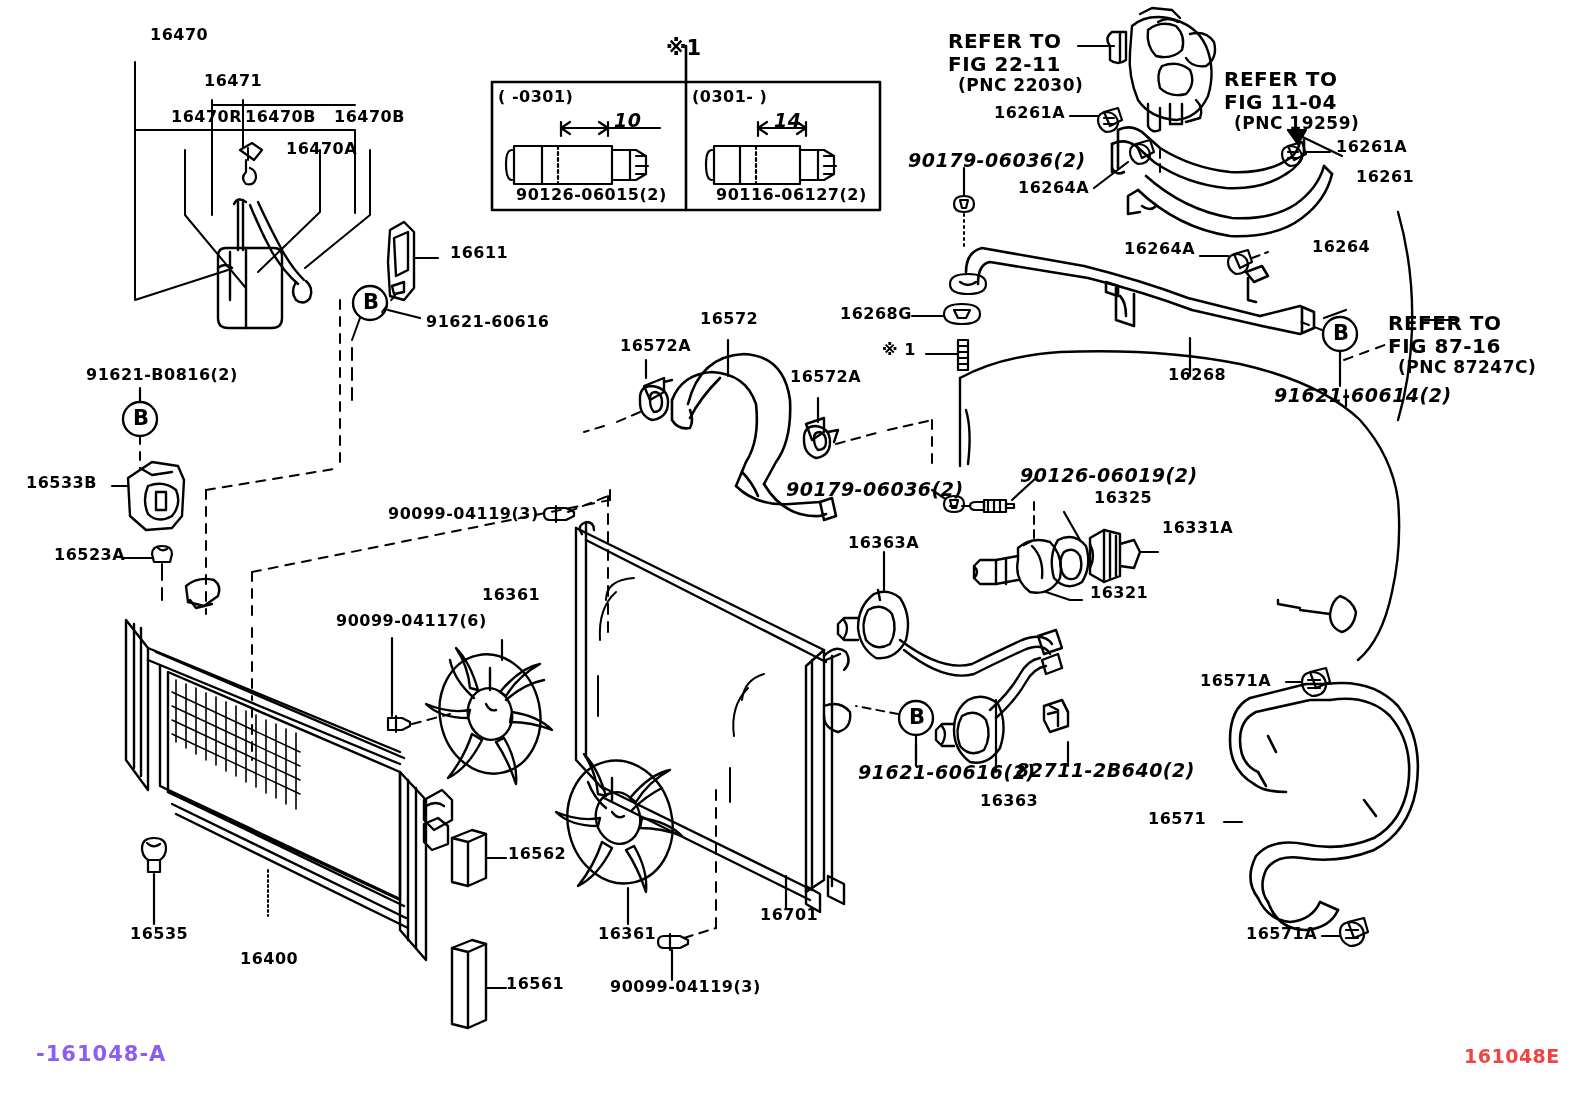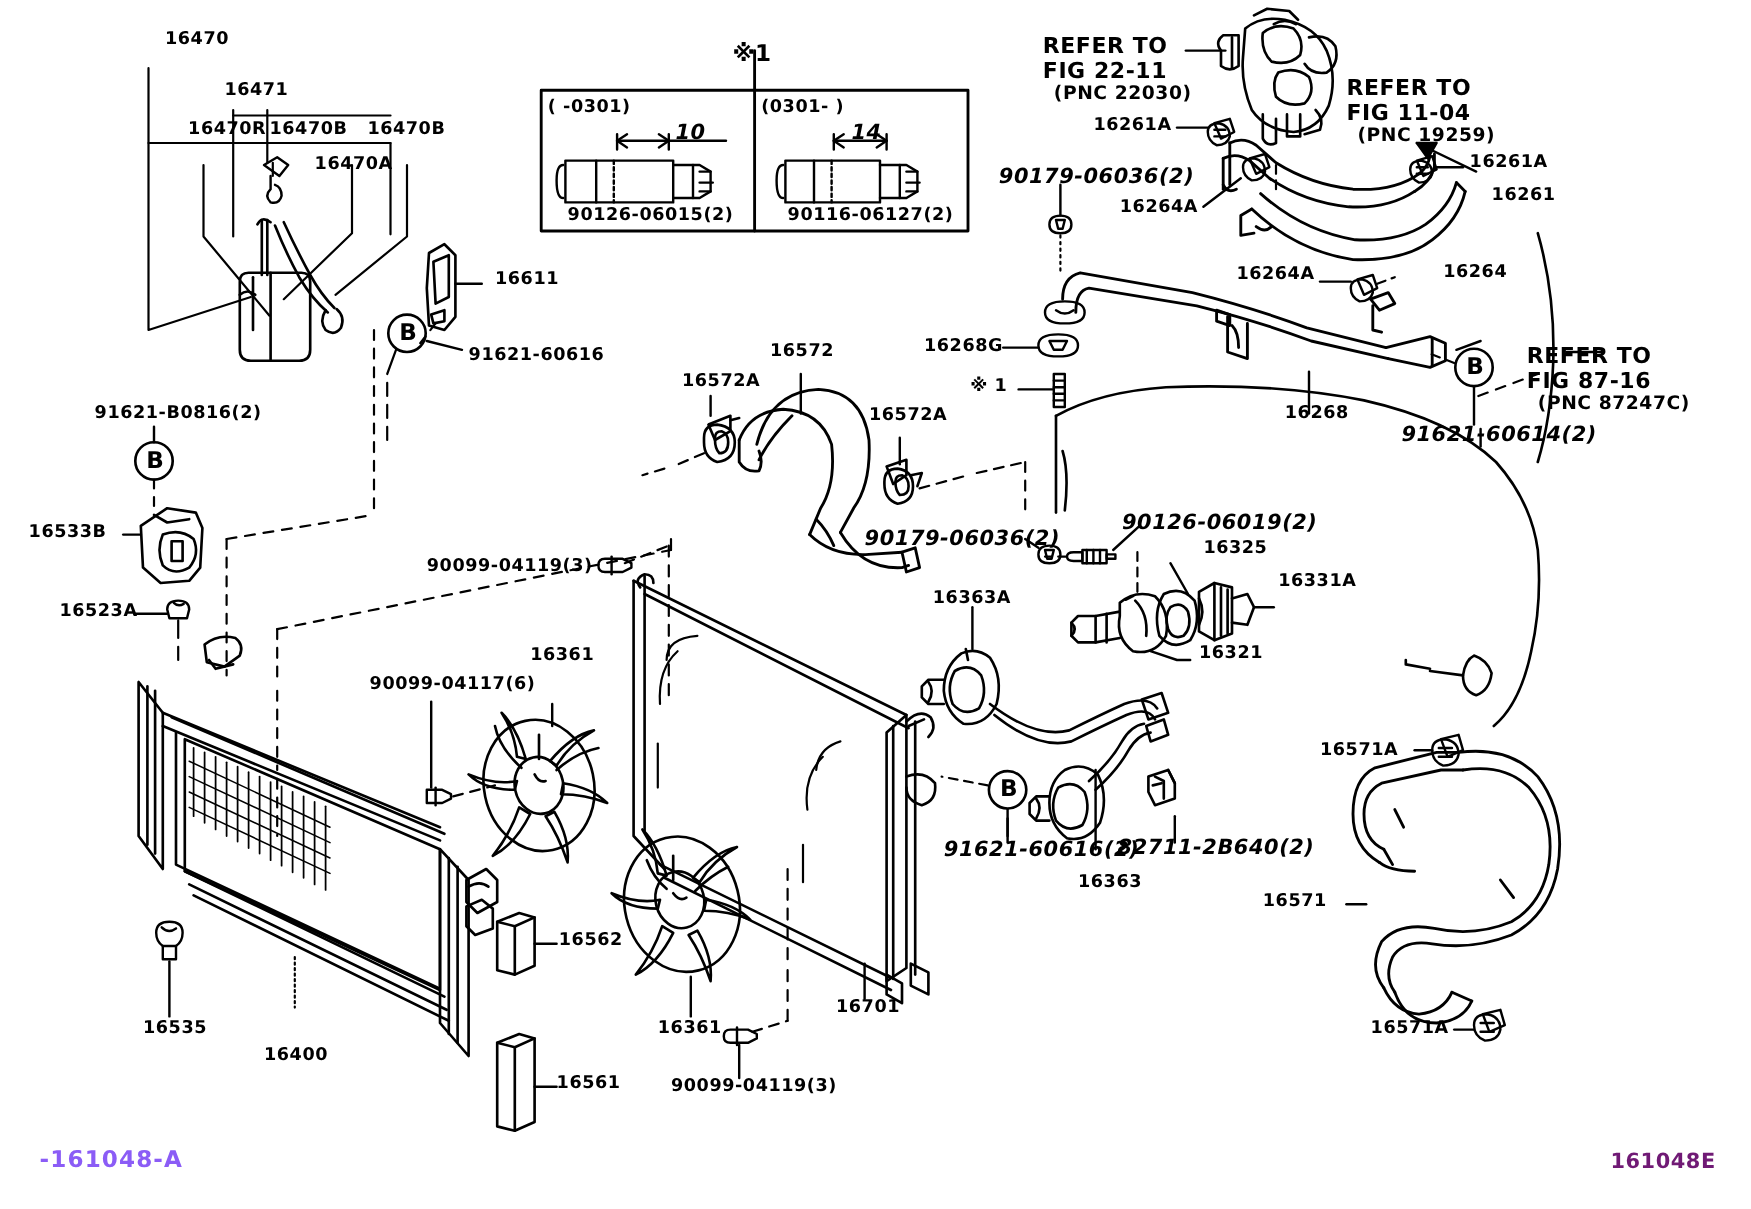--- a/index.html
+++ b/index.html
@@ -43,21 +43,21 @@
     letter-spacing: 1px;
     color: #8b5cf6;
   }
   .footer-right {
     position: absolute;
     left: 1464px; top: 1045px;
     font-family: "DejaVu Sans", sans-serif;
     font-weight: bold;
     font-size: 19px;
     letter-spacing: 0.5px;
-    color: #701a75;
+    color: #ef4444;
   }
   .inset-title {
     position: absolute;
     font-family: "DejaVu Sans", sans-serif;
     font-weight: bold;
     font-size: 21px;
     color: #000;
   }
 </style>
 </head>

